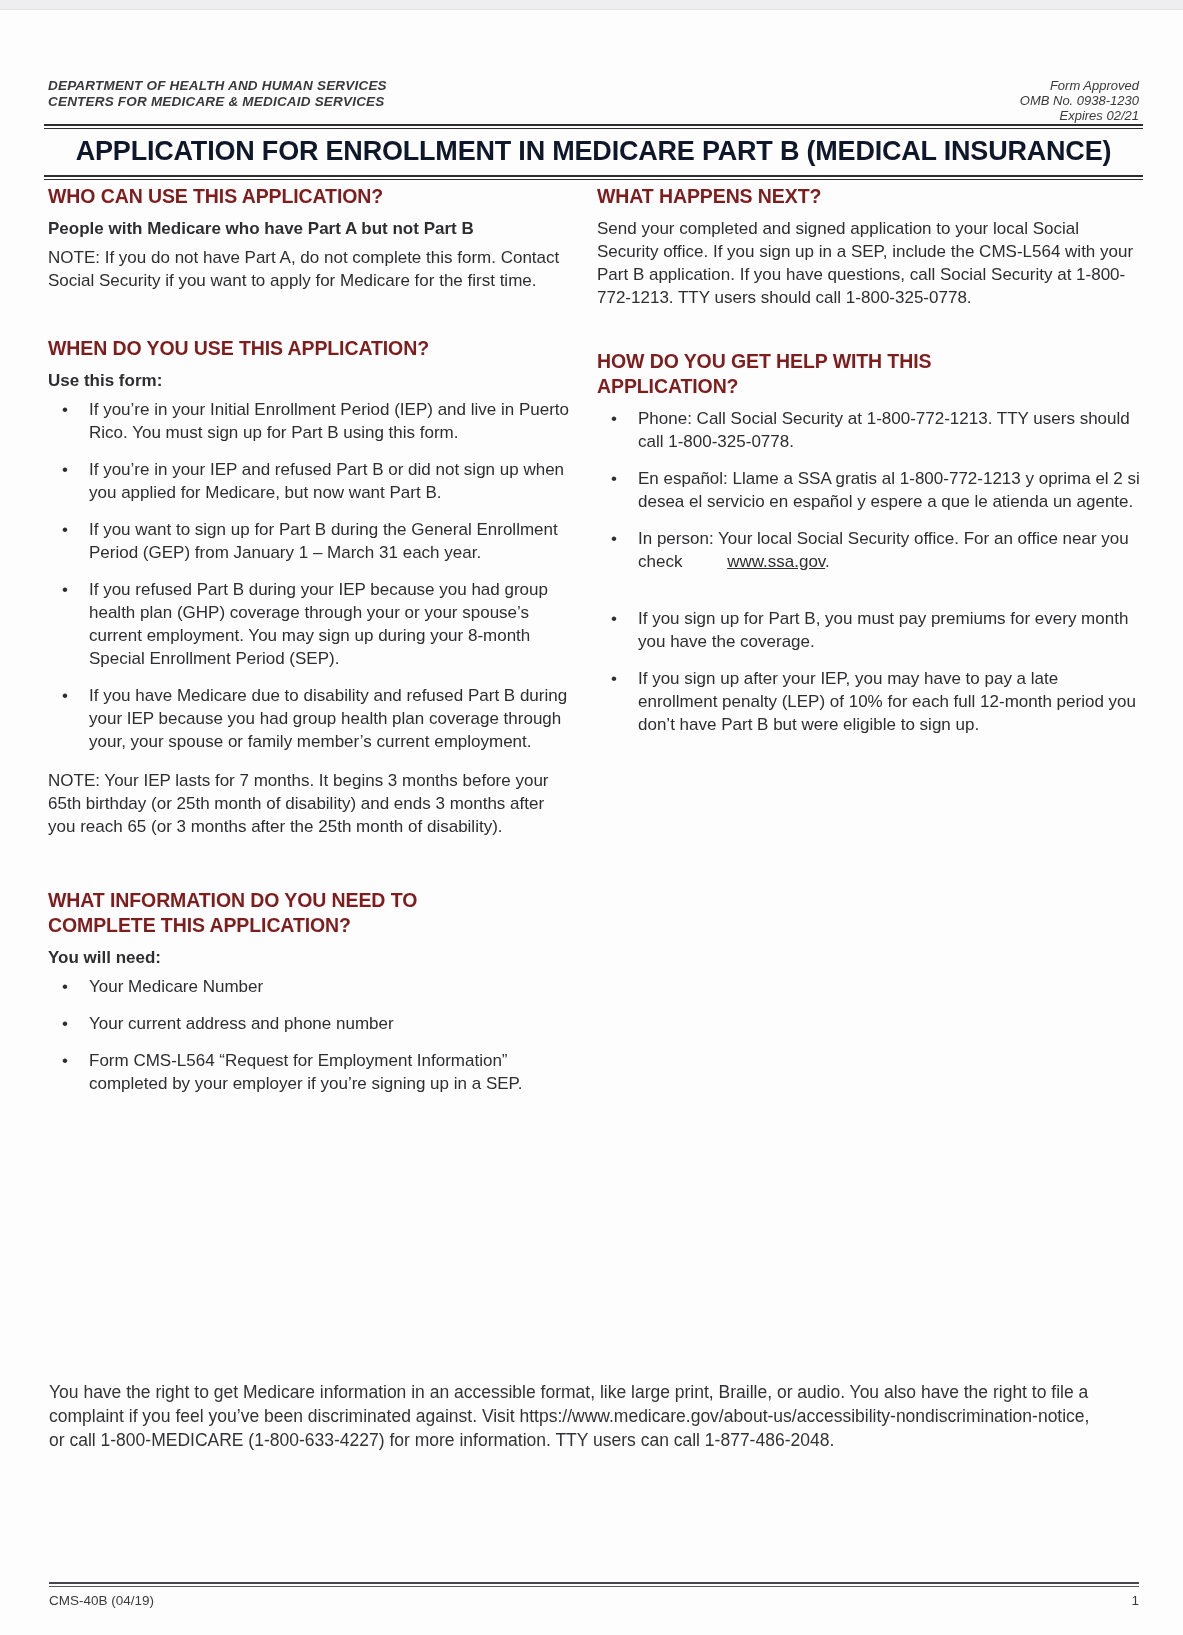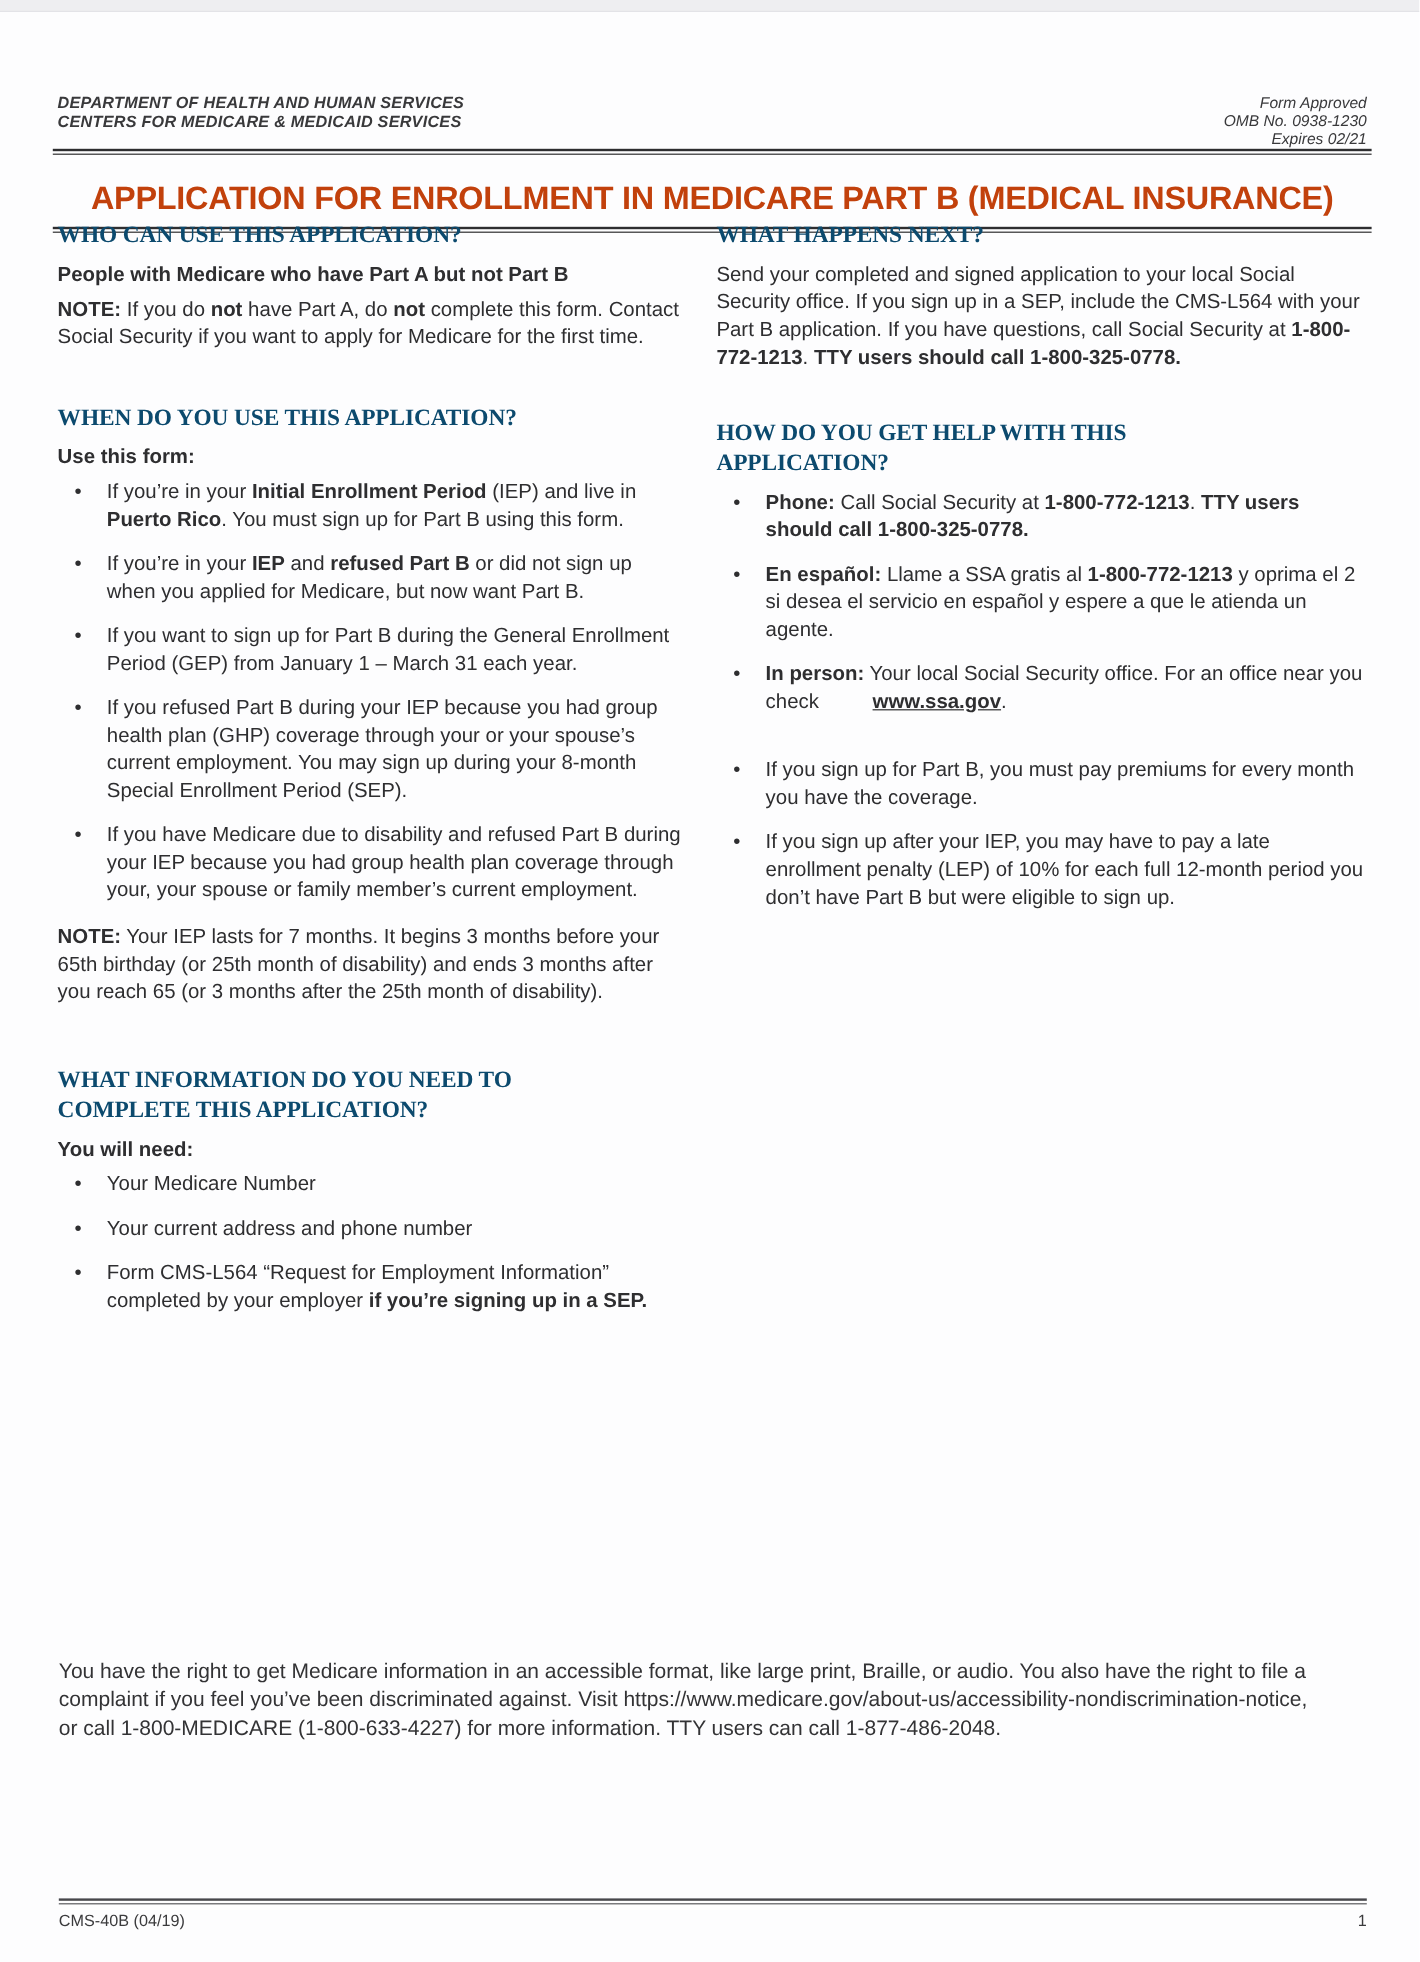--- a/index.html
+++ b/index.html
@@ -17,29 +17,29 @@
   }
   .header-row {
     position:absolute; top:78px; left:48px; right:44px;
     display:flex; justify-content:space-between; align-items:flex-start;font-style:italic;
   }
   .agency { font-size:13.5px; font-weight:bold; line-height:16px; letter-spacing:.2px; color:#39393b; }
   .approval { font-size:13px; text-align:right; line-height:15px; color:#39393b; }
   .title-band { position:absolute; top:124px; left:44px; right:40px; }
   .rule-double { height:2px; border-top:2px solid #2e2e30; border-bottom:1px solid #2e2e30; }
   .page-title {
-    text-align:center; font-size:27px; font-weight:bold; color:#c2410c;
-    letter-spacing:-0.2px; margin:21px 0 8px; white-space:nowrap;
+    text-align:center; font-size:27px; font-weight:bold; color:#0f172a;
+    letter-spacing:-0.2px; margin:7px 0 8px; white-space:nowrap;
   }
   .columns { position:absolute; top:184px; left:48px; right:42px; display:flex; gap:27px; }
   .col-left { flex:none; width:522px; }
   .col-right { flex:1; min-width:0; }
   .section-heading {
-    font-size:19.5px; font-weight:bold; color:#0c4a6e;
-    margin:0 0 8px 0; line-height:25px; letter-spacing:-0.1px;font-family:Liberation Serif, serif;
+    font-size:19.5px; font-weight:bold; color:#7f1d1d;
+    margin:0 0 8px 0; line-height:25px; letter-spacing:-0.1px;
   }
   .max-info { max-width:445px; }
   .max-help { max-width:430px; }
   .para { font-size:17px; line-height:23px; margin:0 0 12px 0; }
   .lead { font-size:17px; line-height:23px; font-weight:bold; margin:0 0 6px 0; }
   .bullets { list-style:none; margin:0; padding:0; }
   .bullets li {
     position:relative; padding-left:41px;
     font-size:17px; line-height:23px; margin-bottom:14px;
   }
@@ -55,21 +55,21 @@
   }
   .footer-rule {
     position:absolute; top:1582px; left:49px; right:44px;
     height:2px; border-top:2px solid #47474b; border-bottom:1px solid #5a5a5e;
   }
   .footer-row {
     position:absolute; top:1593px; left:49px; right:44px;
     display:flex; justify-content:space-between;
     font-size:13.5px; color:#3b3b3d;
   }
-  b { font-weight:bold;text-align:center; }
+  b { font-weight:normal;text-align:center; }
 </style>
 </head>
 <body>
 
 <div class="page">
   <div class="top-strip"></div>
 
   <div class="header-row">
     <div class="agency">
       <div>DEPARTMENT OF HEALTH AND HUMAN SERVICES</div>

